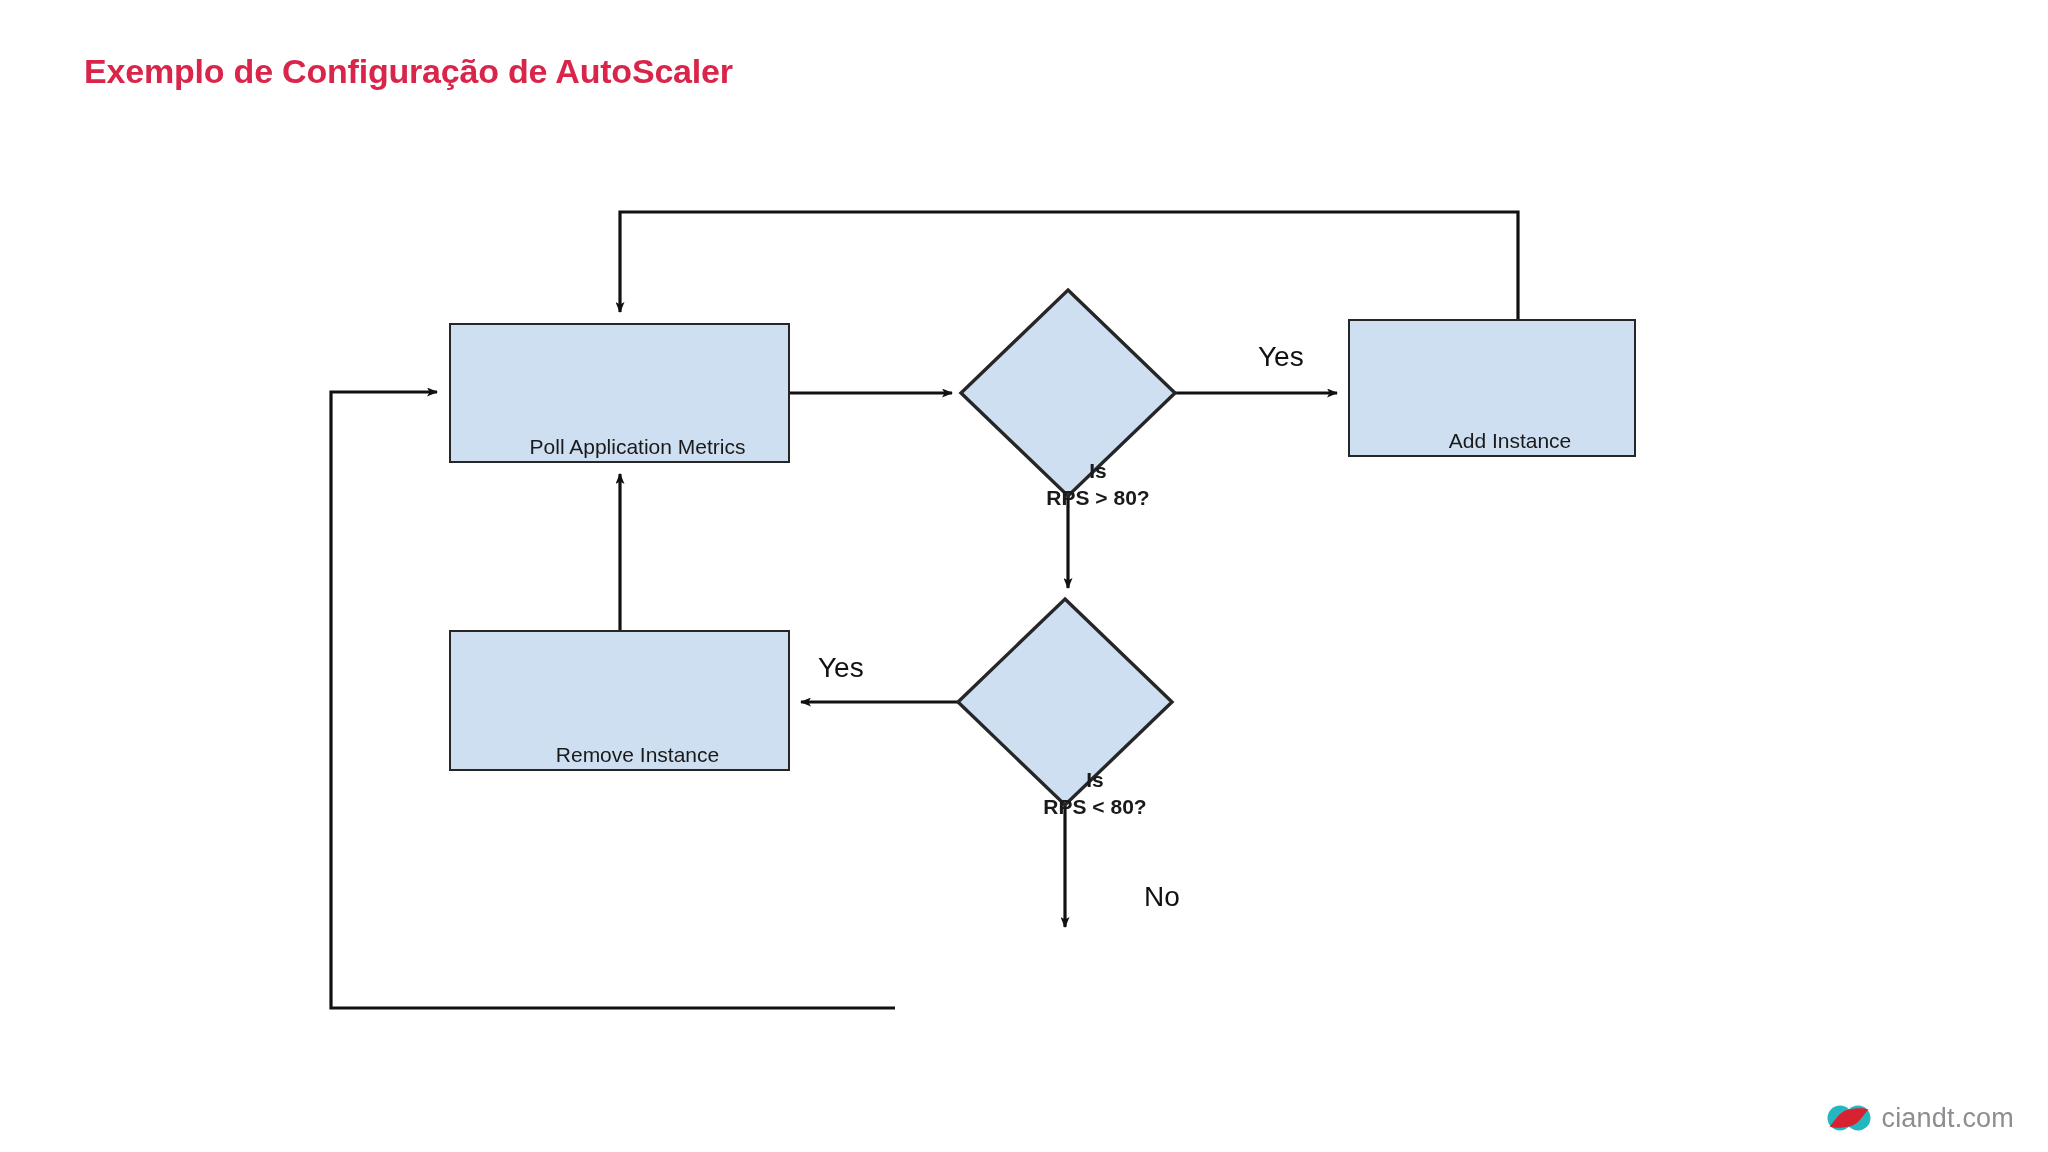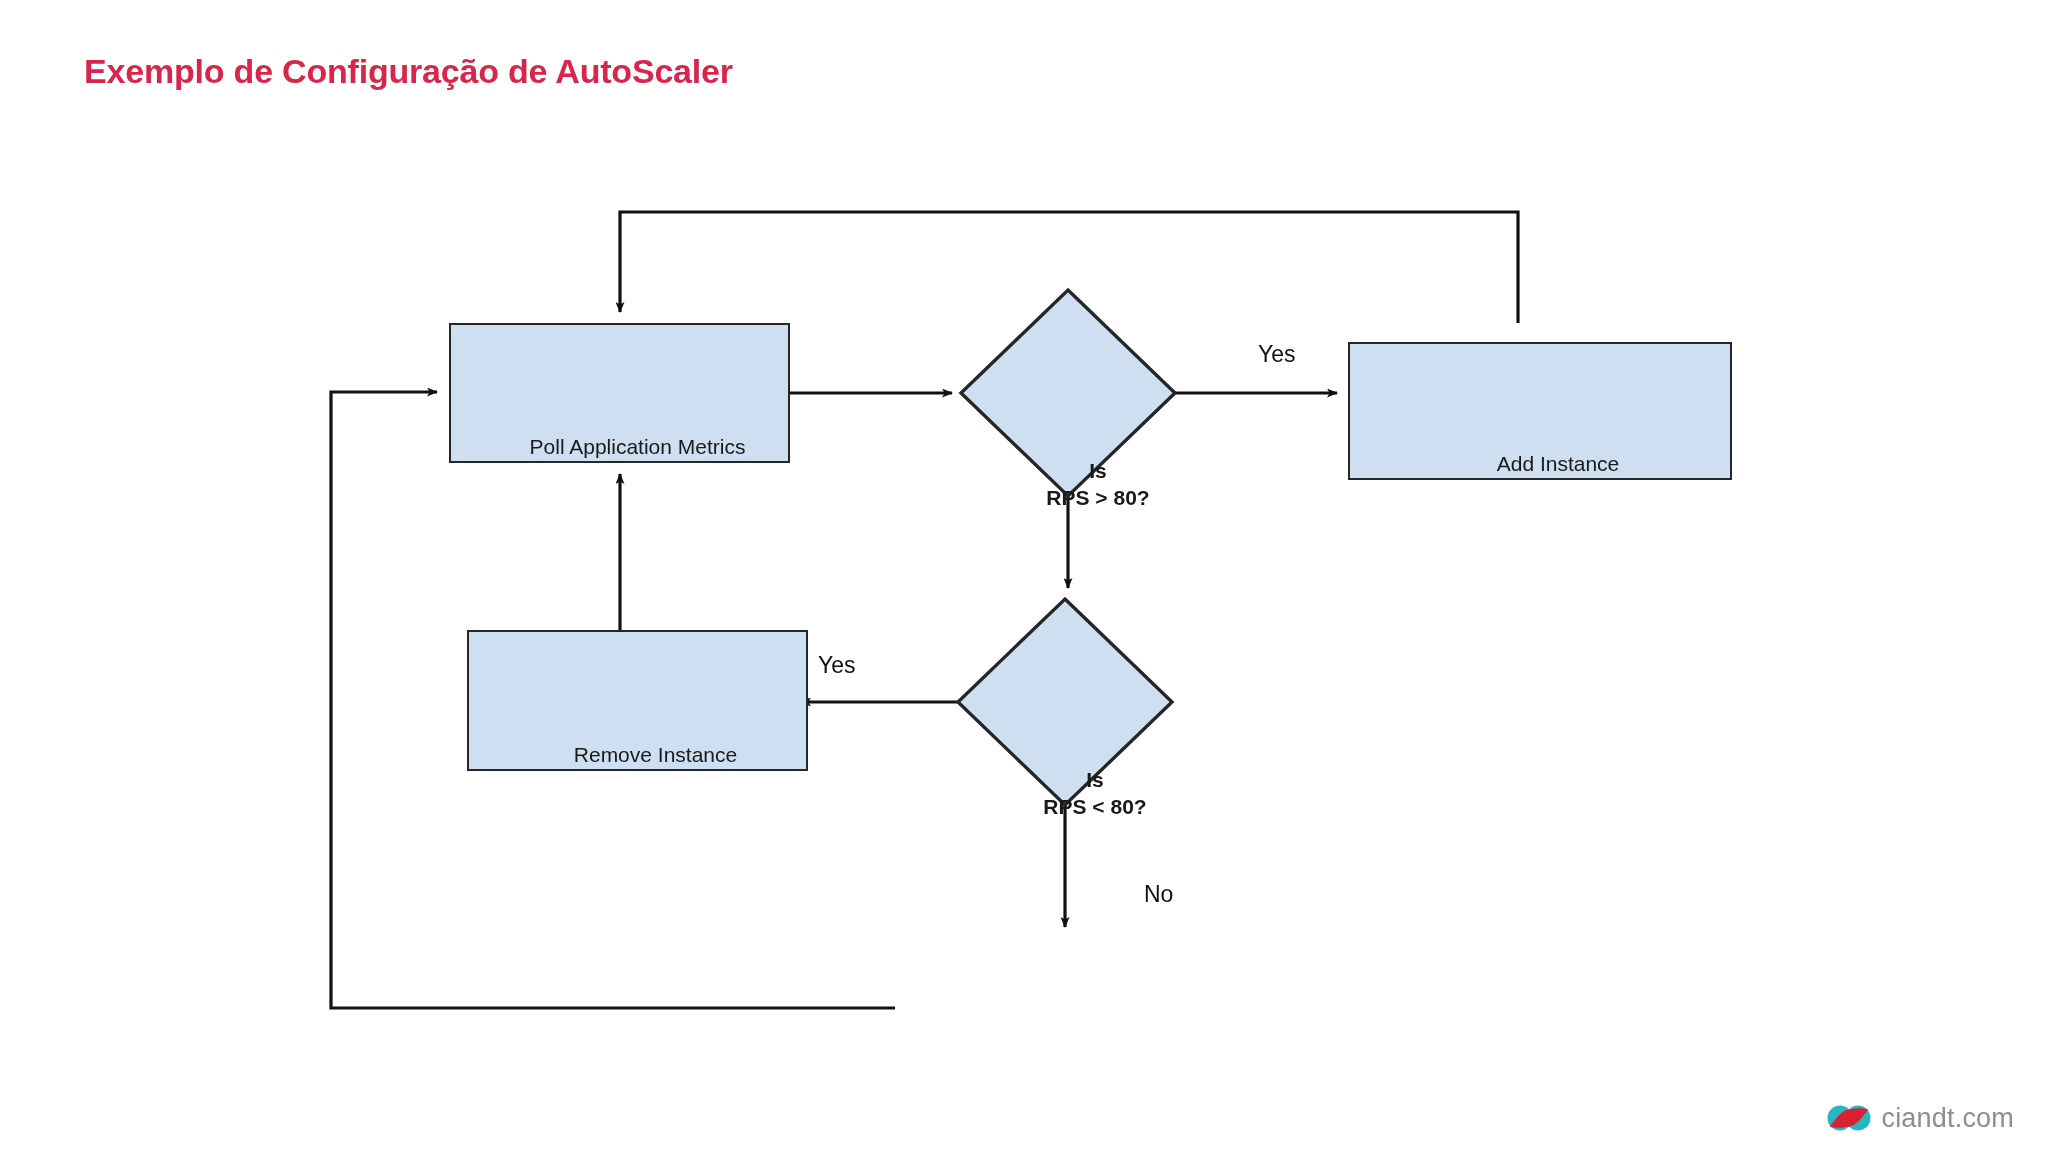--- a/index.html
+++ b/index.html
@@ -82,21 +82,21 @@
   }
   .node-decision .node-label {
     position: relative;
     z-index: 2;
     font-weight: bold;
   }
 
   
   .edge-label {
     position: absolute;
-    font-size: 23px;
+    font-size: 28px;
     color: #111111;
     font-family: "Liberation Sans", sans-serif;
     white-space: nowrap;
   }
 
   
   #brand-logo {
     position: absolute;
     right: 34px;
     bottom: 18px;
@@ -147,25 +147,25 @@
         <polygon points="1068,290 1175,393 1068,496 961,393" fill="#cfdff2" stroke="#262626" stroke-width="3.4"></polygon>
 
         <polygon points="1065,599 1172,702 1065,805 958,702" fill="#cfdff2" stroke="#262626" stroke-width="3.4"></polygon>
       </g>
     </svg>
 
     <div class="node node-process" style="left:449px; top:323px; width:341px; height:140px;">
       <span class="node-label">Poll Application Metrics</span>
     </div>
 
-    <div class="node node-process" style="left:1348px; top:342px; width:384px; height:138px;">
+    <div class="node node-process" style="left:1348px; top:319px; width:288px; height:138px;">
       <span class="node-label">Add Instance</span>
     </div>
 
-    <div class="node node-process" style="left:449px; top:630px; width:341px; height:141px;margin-left:18px;">
+    <div class="node node-process" style="left:449px; top:630px; width:341px; height:141px;">
       <span class="node-label">Remove Instance</span>
     </div>
 
 
     <div class="node node-decision" style="left:961px; top:290px; width:214px; height:206px;">
       <span class="node-label" style="transform:translate(12px, 16px); display:block;">
         <span>Is</span><br>
         <span>RPS &gt; 80?</span>
       </span>
     </div>

